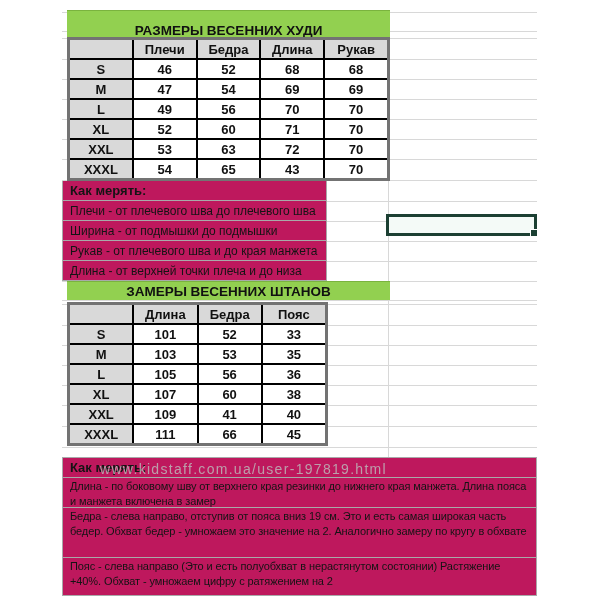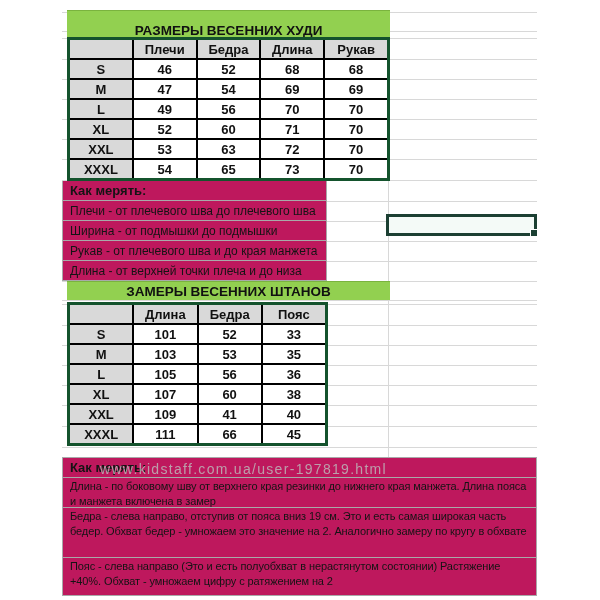--- a/index.html
+++ b/index.html
@@ -19,21 +19,21 @@
     display: flex; align-items: center; justify-content: center;
     font-weight: bold; font-size: 13.5px; color: #111;
     border-top: 1px solid #7ab33e;
   }
   #hdr1 { top: 10px; height: 39px; }
   #hdr2 { top: 281px; height: 19px; }
 
   
   .size-table {
     position: absolute; z-index: 2; display: grid;
-    gap: 2px; background: #000; border: 3px solid #14532d;
+    gap: 2px; background: #000; border: 3px solid #737373;
   }
   #t1 { left: 67px; top: 37px; width: 323px;
         grid-template-columns: repeat(5, 1fr); grid-template-rows: repeat(7, 18px); }
   #t2 { left: 67px; top: 302px; width: 261px;
         grid-template-columns: repeat(4, 1fr); grid-template-rows: repeat(7, 18px); }
   .cell {
     background: #fff; display: flex; align-items: center; justify-content: center;
     font-weight: bold; font-size: 13px; color: #111; overflow: hidden;
   }
   .cell.gray { background: #d9d9d9; }
@@ -134,21 +134,21 @@
       <div class="cell">71</div>
       <div class="cell">70</div>
       <div class="cell gray">XXL</div>
       <div class="cell">53</div>
       <div class="cell">63</div>
       <div class="cell">72</div>
       <div class="cell">70</div>
       <div class="cell gray">XXXL</div>
       <div class="cell">54</div>
       <div class="cell">65</div>
-      <div class="cell">73</div>
+      <div class="cell">43</div>
       <div class="cell">70</div>
     </div>
 
   <div id="howto1" class="howto">
     <div class="howto-title">Как мерять:</div>
   <div class="howto-row r1">Плечи - от плечевого шва до плечевого шва</div>
       <div class="howto-row r2">Ширина - от подмышки до подмышки</div>
       <div class="howto-row r4">Рукав - от плечевого шва и до края манжета</div>
       <div class="howto-row r3">Длина - от верхней точки плеча и до низа</div>
     </div>

